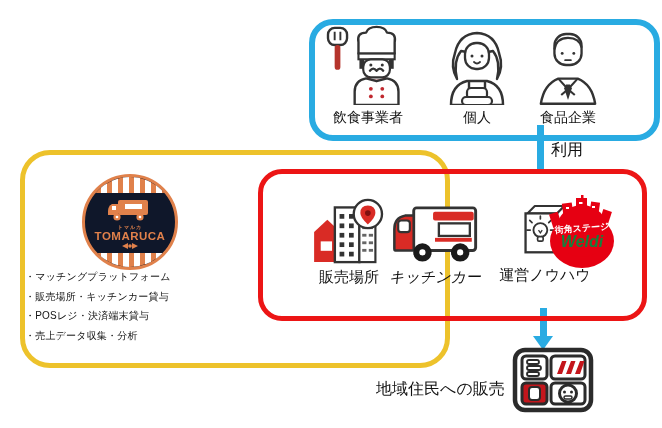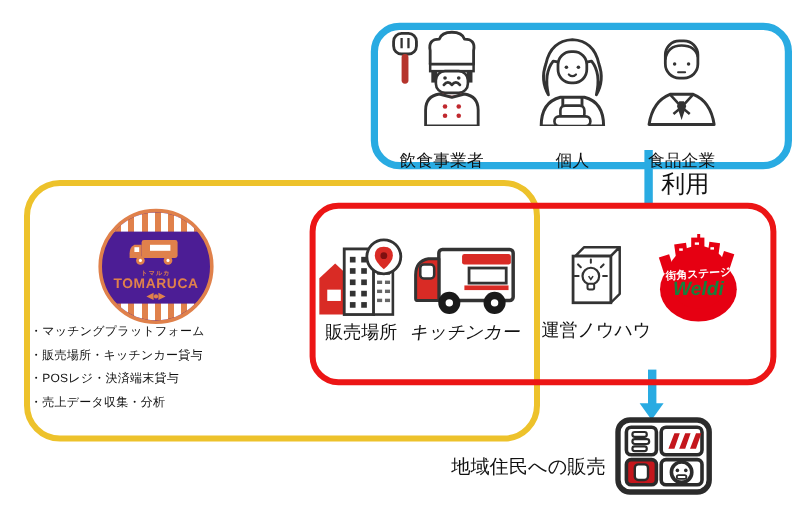--- a/index.html
+++ b/index.html
@@ -3,39 +3,39 @@
 <meta charset="utf-8">
 <style>
   html,body{margin:0;padding:0;background:#fff;}
   .canvas{position:relative;width:662px;height:428px;background:#fff;overflow:hidden;
           font-family:"Liberation Sans","DejaVu Sans",sans-serif;color:#111;}
   .box{position:absolute;background:transparent;}
   .box-yellow{left:20px;top:150px;width:420px;height:208px;border:5px solid #edc22b;border-radius:30px;z-index:1;}
   .box-red{left:258px;top:169px;width:379px;height:142px;border:5px solid #ec1515;border-radius:24px;z-index:3;background:transparent;}
   .box-blue{left:309px;top:19px;width:339px;height:110px;border:6px solid #29abe2;border-radius:24px;z-index:4;}
   .connector-v{position:absolute;left:537px;top:125px;width:7px;height:48px;background:#29abe2;z-index:2;}
-  .use-label{position:absolute;left:551px;top:140px;font-size:20px;z-index:5;}
+  .use-label{position:absolute;left:551px;top:140px;font-size:16px;z-index:5;}
   .figure{position:absolute;display:flex;flex-direction:column;align-items:center;z-index:6;}
-  .figure .cap{font-size:14px;margin-top:20px;white-space:nowrap;}
+  .figure .cap{font-size:14px;margin-top:4px;white-space:nowrap;}
   .fig-chef{left:318px;top:25px;width:100px;}
   .fig-person{left:437px;top:27px;width:80px;}
   .fig-company{left:525px;top:27px;width:86px;}
-  .item{position:absolute;display:flex;flex-direction:column;align-items:center;z-index:6;}
+  .item{position:absolute;display:flex;flex-direction:column;align-items:center;z-index:6;padding-left:48px;}
   .item .cap{font-size:15px;margin-top:4px;white-space:nowrap;}
   .item-place{left:258px;top:198px;width:86px;}
   .item-truck{left:340px;top:204px;width:94px;font-style:italic;}
   .item-knowhow{left:448px;top:200px;width:98px;}
   .weldi{position:absolute;left:543px;top:195px;width:78px;height:76px;z-index:6;}
   .weldi svg{position:absolute;left:0;top:0;}
   .weldi .tagline{position:absolute;left:0;right:0;top:27px;text-align:center;color:#fff;
                   font-size:9px;font-weight:bold;transform:rotate(-4deg);z-index:2;white-space:nowrap;}
   .weldi .brand{position:absolute;left:0;right:0;top:38px;text-align:center;color:#15803d;
                 font-size:16px;font-weight:bold;font-style:italic;z-index:2;}
   .tomaruca{position:absolute;left:82px;top:174px;width:90px;height:90px;border:3px solid #e0814b;
-            border-radius:50%;overflow:hidden;z-index:6;background:#4c1d95;
+            border-radius:50%;overflow:hidden;z-index:6;background:#0f172a;
             display:flex;flex-direction:column;align-items:center;}
   .tomaruca .stripes{position:absolute;left:0;right:0;height:16px;
             background:repeating-linear-gradient(90deg,#e0814b 0 5px,#fff 5px 11px);}
   .tomaruca .stripes.top{top:0;}
   .tomaruca .stripes.bottom{bottom:0;height:14px;}
   .tomaruca .kana{font-size:5px;color:#e0814b;letter-spacing:1px;margin-top:1px;font-weight:bold;}
   .tomaruca .name{font-size:11.5px;color:#e0814b;font-weight:bold;letter-spacing:.5px;margin-top:0px;}
   .tomaruca svg.truck{margin-top:20px;}
   .features{position:absolute;left:25px;top:267px;width:232px;z-index:6;}
   .features div{font-size:10px;line-height:19.5px;letter-spacing:.2px;white-space:nowrap;}

